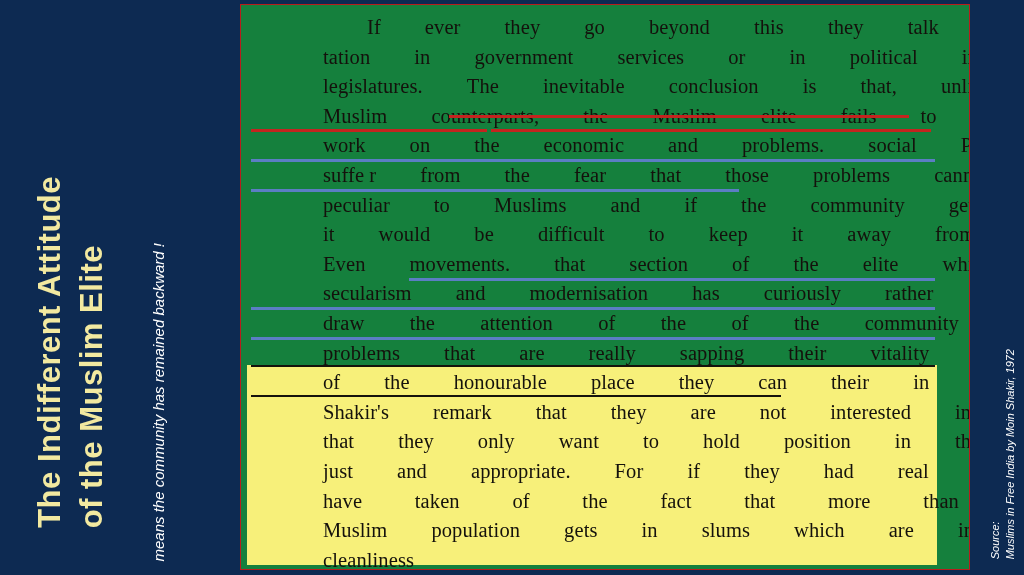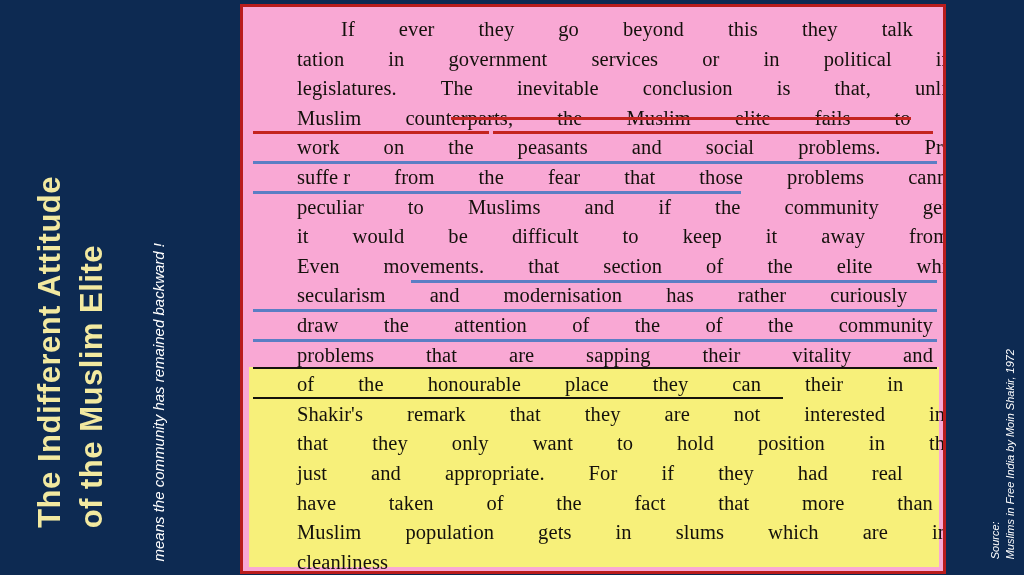--- a/index.html
+++ b/index.html
@@ -78,23 +78,24 @@
   }
   .source .src-label { display: block; }
 
   
   .scan {
     position: absolute;
     left: 240px;
     top: 4px;
     width: 700px;
     height: 564px;
-    background: #f9a8d4;
-    border: 3px solid #b91c1c;
+    background: #15803d;
+    border: 1px solid #b91c1c;
     overflow: hidden;
+    padding-left: 28px;
   }
   .scan-inner {
     position: absolute;
     left: 0; top: 0; right: 0; bottom: 0;
     padding: 8px 10px 0 10px;
     box-sizing: border-box;
   }
   .para {
     font-family: "Liberation Serif", serif;
     font-size: 20.5px;
@@ -220,24 +221,24 @@
             <span class="w">Muslim</span>
             <span class="w">elite</span>
             <span class="w">fails</span>
             <span class="w">to</span>
             <span class="w">comprehend</span>
           </div>
           <div class="line">
             <span class="w">work</span>
             <span class="w">on</span>
             <span class="w">the</span>
-            <span class="w">peasants</span>
-            <span class="w">and</span>
+            <span class="w">economic</span>
+            <span class="w">and</span>
+            <span class="w">problems.</span>
             <span class="w">social</span>
-            <span class="w">problems.</span>
             <span class="w">Probably</span>
           </div>
           <div class="line">
             <span class="w">suffe r</span>
             <span class="w">from</span>
             <span class="w">the</span>
             <span class="w">fear</span>
             <span class="w">that</span>
             <span class="w">those</span>
             <span class="w">problems</span>
@@ -272,38 +273,39 @@
             <span class="w">of</span>
             <span class="w">the</span>
             <span class="w">elite</span>
             <span class="w">which</span>
           </div>
           <div class="line">
             <span class="w">secularism</span>
             <span class="w">and</span>
             <span class="w">modernisation</span>
             <span class="w">has</span>
+            <span class="w">curiously</span>
             <span class="w">rather</span>
-            <span class="w">curiously</span>
             <span class="w">hesitated</span>
           </div>
           <div class="line">
             <span class="w">draw</span>
             <span class="w">the</span>
             <span class="w">attention</span>
             <span class="w">of</span>
             <span class="w">the</span>
             <span class="w">of</span>
             <span class="w">the</span>
             <span class="w">community</span>
           </div>
           <div class="line">
             <span class="w">problems</span>
             <span class="w">that</span>
             <span class="w">are</span>
+            <span class="w">really</span>
             <span class="w">sapping</span>
             <span class="w">their</span>
             <span class="w">vitality</span>
             <span class="w">and</span>
           </div>
           <div class="line">
             <span class="w">of</span>
             <span class="w">the</span>
             <span class="w">honourable</span>
             <span class="w">place</span>

